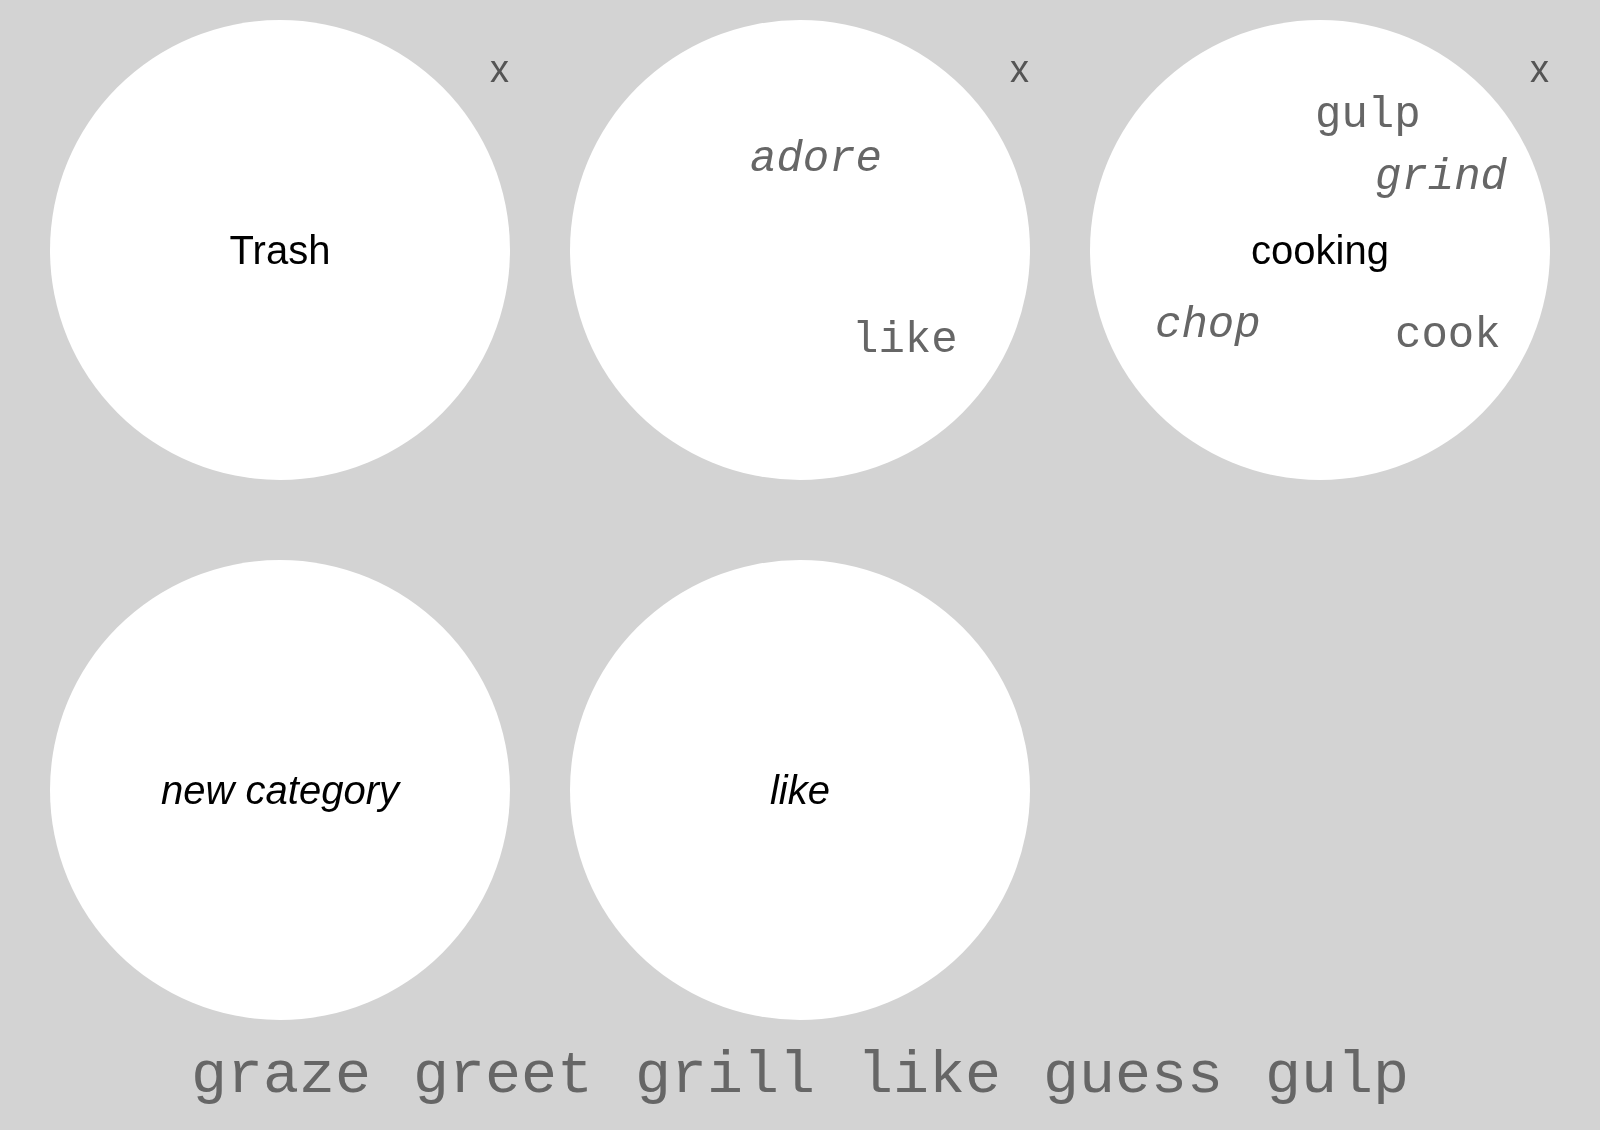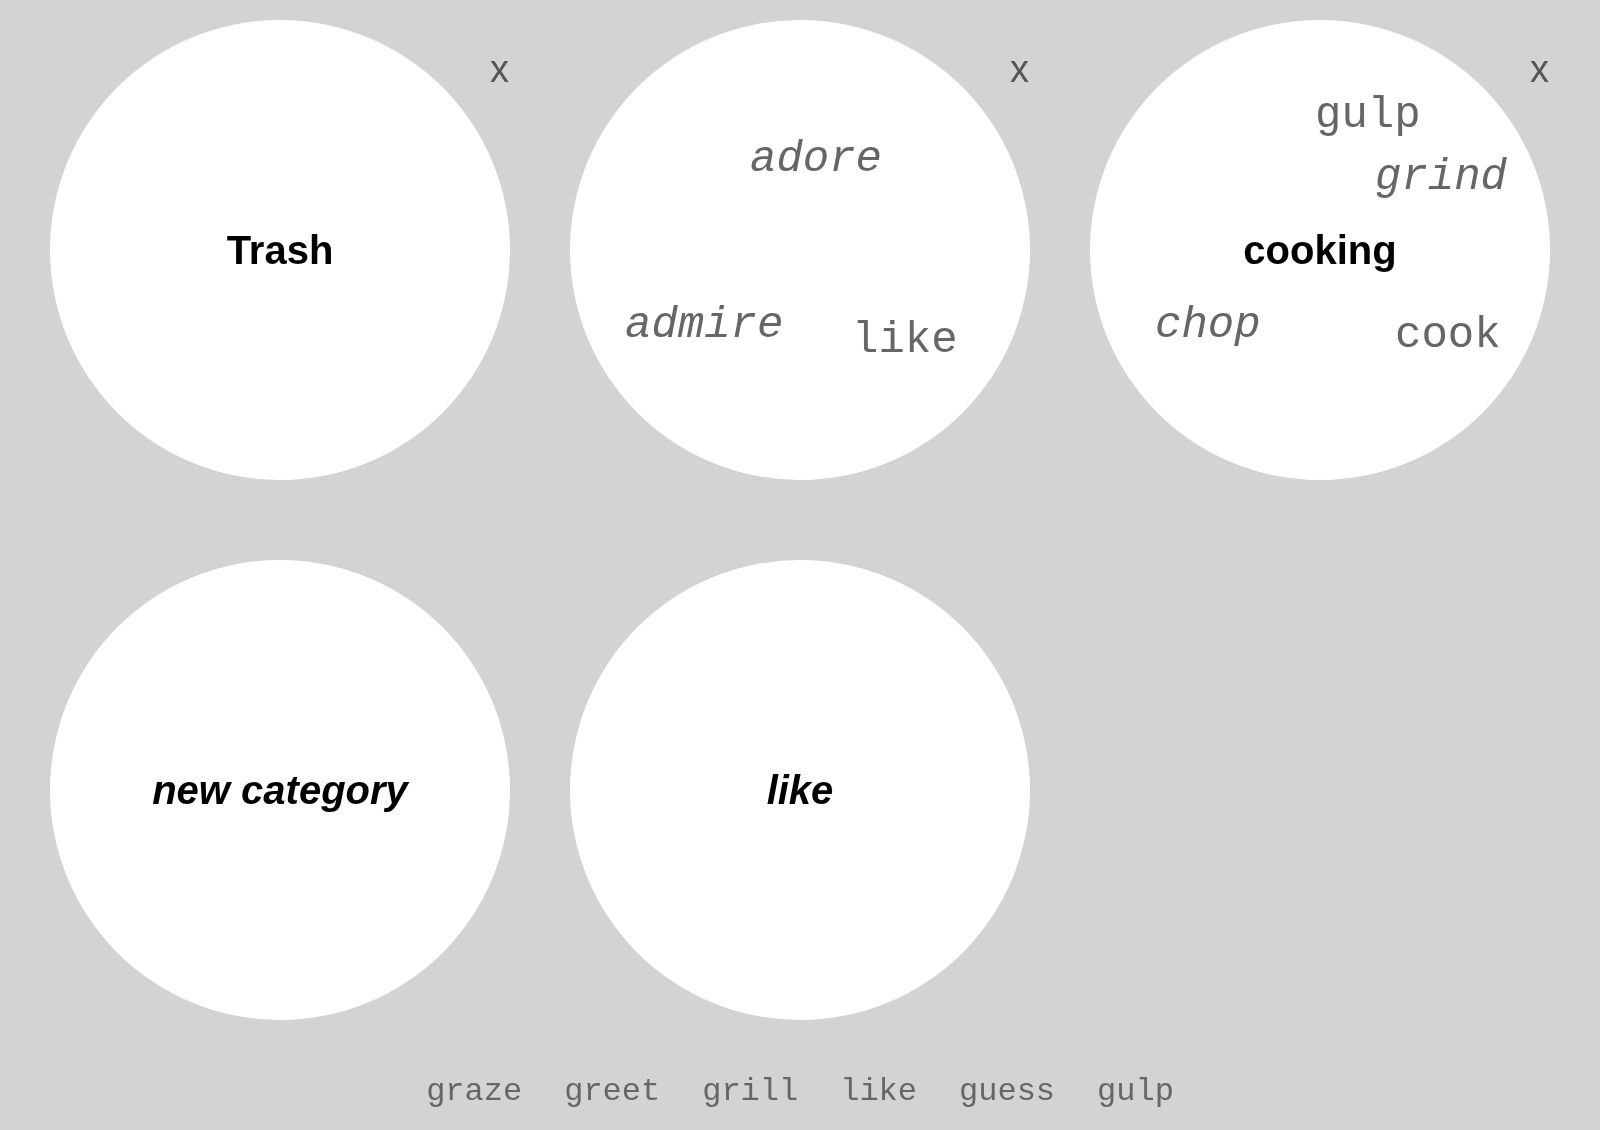--- a/index.html
+++ b/index.html
@@ -20,21 +20,21 @@
       background: #ffffff;
       border-radius: 50%;
       width: 460px;
       height: 460px;
     }
     .circle-label {
       position: absolute;
       left: 50%;
       top: 50%;
       transform: translate(-50%, -50%);
-      font-weight: bold;
+      font-weight: normal;
       font-size: 40px;
       color: #000;
       white-space: nowrap;
     }
     .circle-label.italic {
       font-style: italic;
     }
     .close-x {
       position: absolute;
       font-size: 38px;
@@ -55,38 +55,37 @@
     }
     .bottom-words {
       position: absolute;
       bottom: 20px;
       left: 0;
       right: 0;
       display: flex;
       justify-content: center;
       gap: 42px;
       font-family: "Courier New", Courier, monospace;
-      font-size: 32px;
+      font-size: 60px;
       color: #666;
     }
     .bottom-word {
       cursor: grab;
     }
   </style>
 </head>
 <body>
 
 <div class="circle" style="left: 50px; top: 20px;">
   <span class="circle-label">Trash</span>
 </div>
 <span class="close-x" style="left: 490px; top: 48px;">x</span>
 
 <div class="circle" style="left: 570px; top: 20px;">
   <span class="word italic" style="left: 180px; top: 85px; margin-top: 29px;">adore</span>
-  <span class="word italic" style="left: 55px; top: 280px;">admire</span>
   <span class="word" style="left: 282px; top: 295px;">like</span>
 </div>
 <span class="close-x" style="left: 1010px; top: 48px;">x</span>
 
 <div class="circle" style="left: 1090px; top: 20px;">
   <span class="circle-label">cooking</span>
   <span class="word" style="left: 225px; top: 70px;">gulp</span>
   <span class="word italic" style="left: 285px; top: 132px; font-style: italic;">grind</span>
   <span class="word italic" style="left: 65px; top: 280px;">chop</span>
   <span class="word" style="left: 305px; top: 290px;">cook</span>

